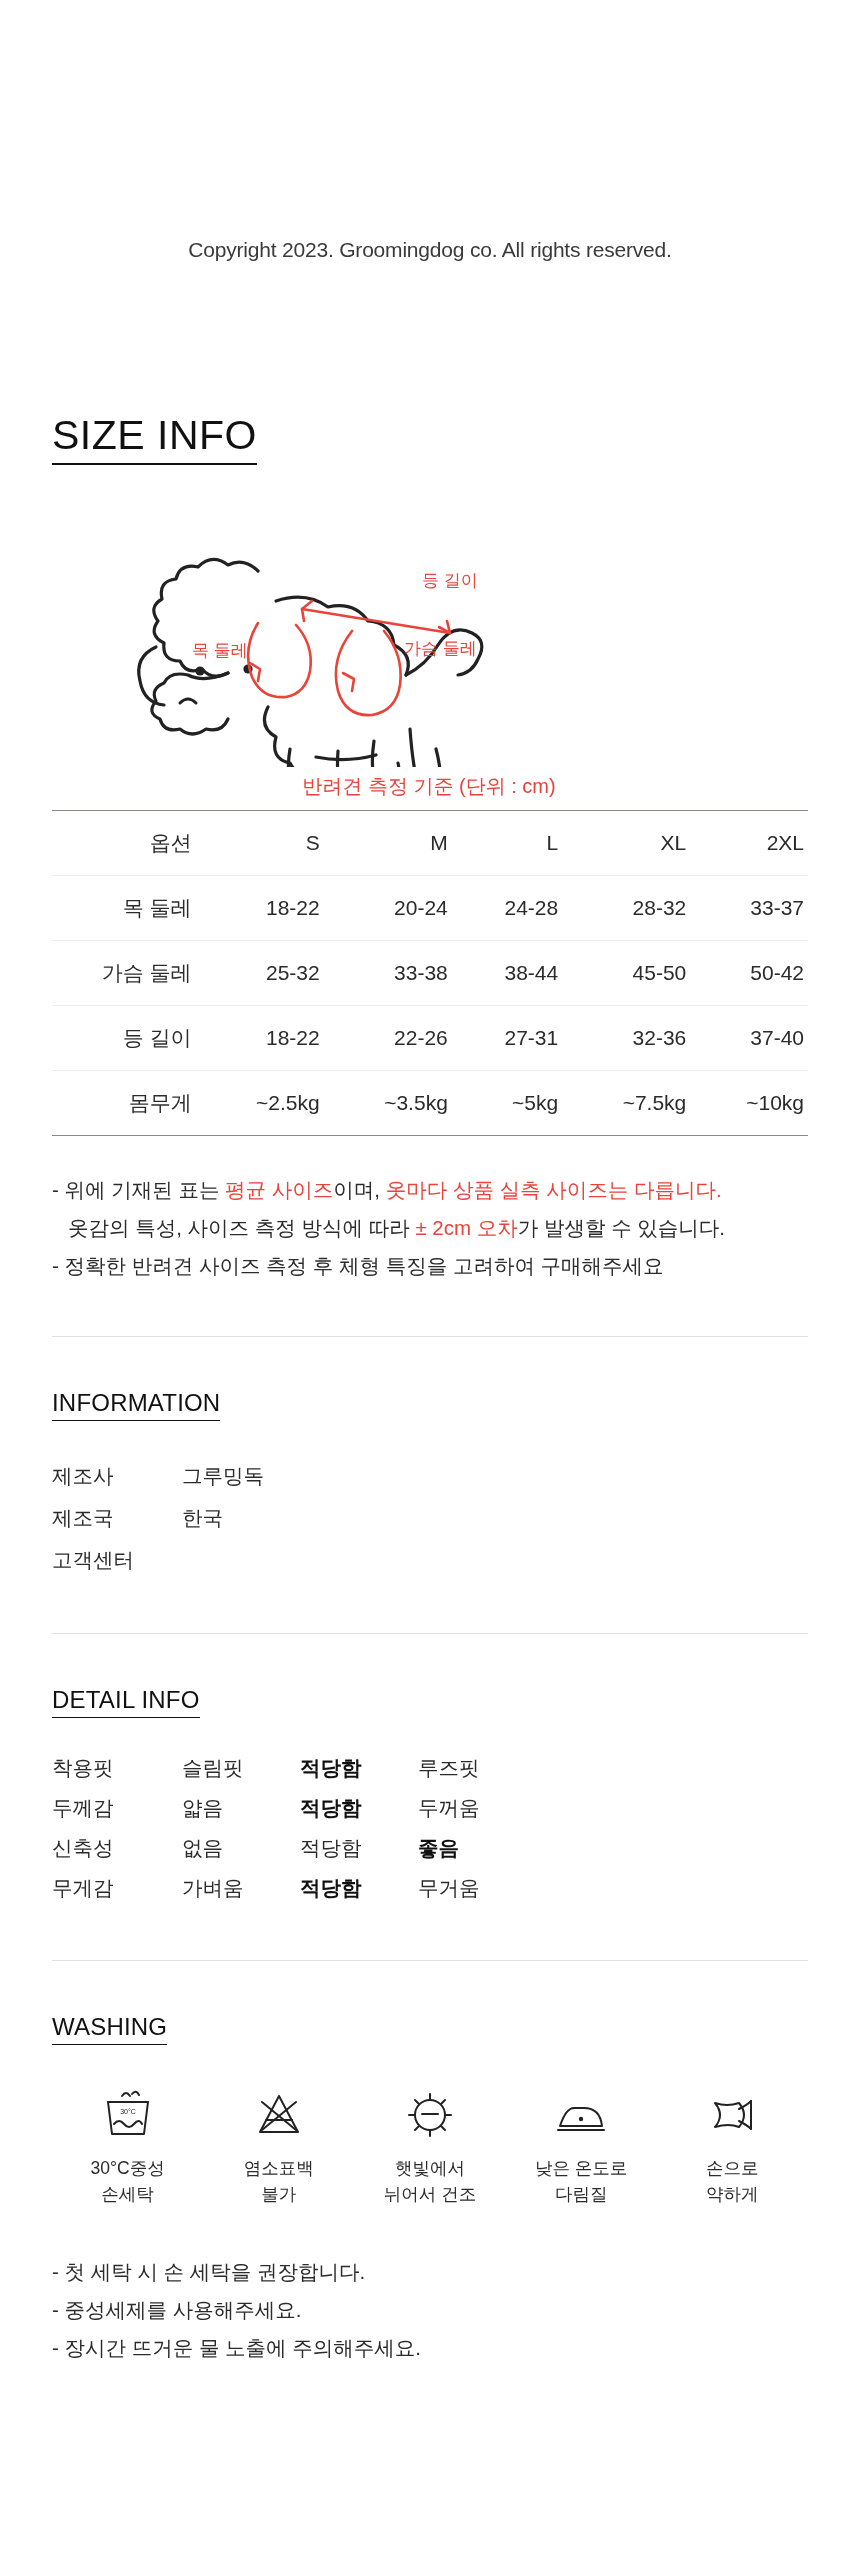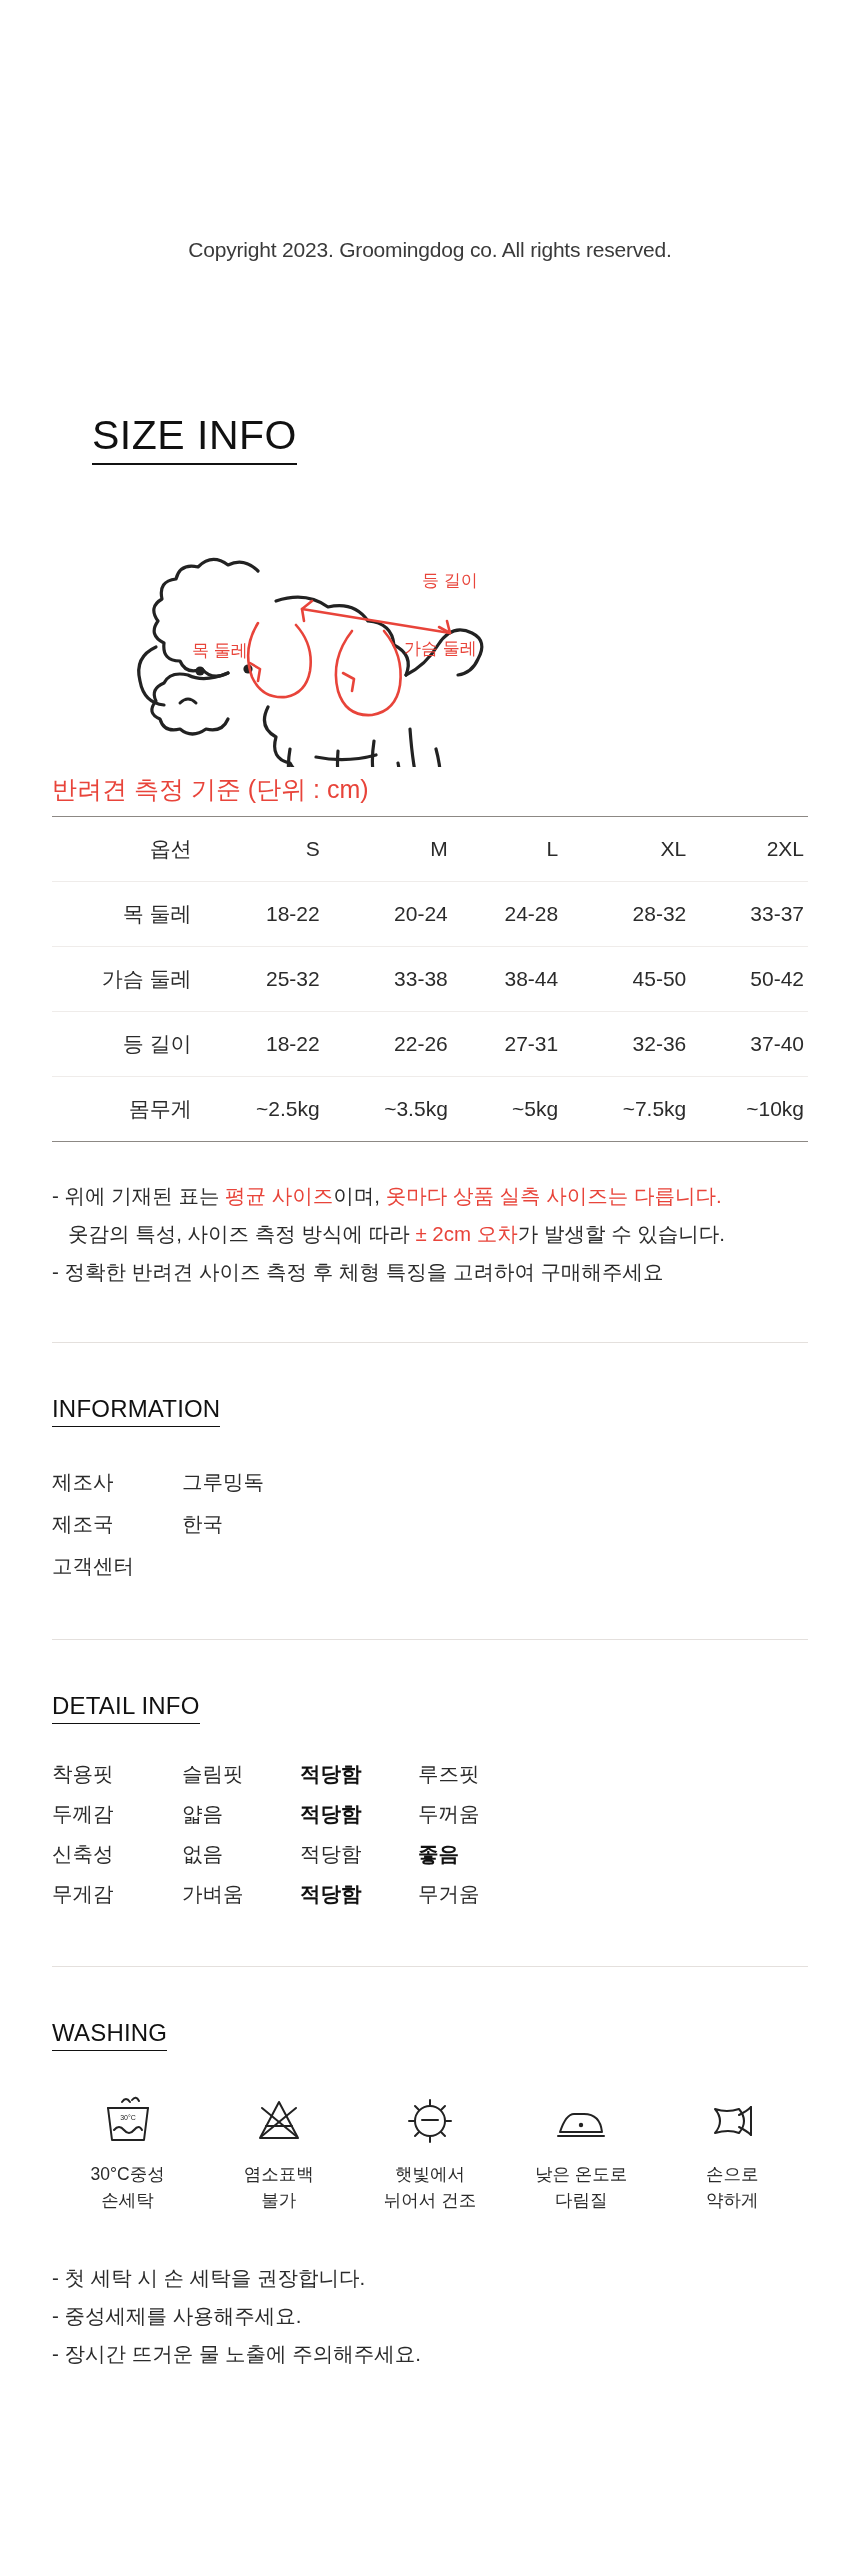--- a/index.html
+++ b/index.html
@@ -32,21 +32,20 @@
 
   
   .section-title {
     font-size: 41px;
     font-weight: 400;
     letter-spacing: 0.5px;
     color: #111111;
     display: inline-block;
     border-bottom: 2px solid #111111;
     padding-bottom: 4px;
-    margin-left: 40px;
   }
   .sub-title {
     font-size: 24px;
     font-weight: 400;
     letter-spacing: 0.2px;
     color: #111111;
     display: inline-block;
     border-bottom: 1.5px solid #111111;
     padding-bottom: 3px;
   }
@@ -68,23 +67,23 @@
     position: absolute;
     color: #e8443a;
     font-size: 17px;
     white-space: nowrap;
   }
   .lbl-back  { left: 370px; top: 42px; }
   .lbl-neck  { left: 140px; top: 112px; }
   .lbl-chest { left: 352px; top: 110px; }
 
   .unit-note {
-    text-align: left;
+    text-align: center;
     color: #e8443a;
-    font-size: 25px;
+    font-size: 20px;
     margin: 6px 0 10px 0;
     padding-right: 2px;
   }
 
   
   table.size-table {
     width: 100%;
     border-collapse: collapse;
     font-size: 21px;
   }

